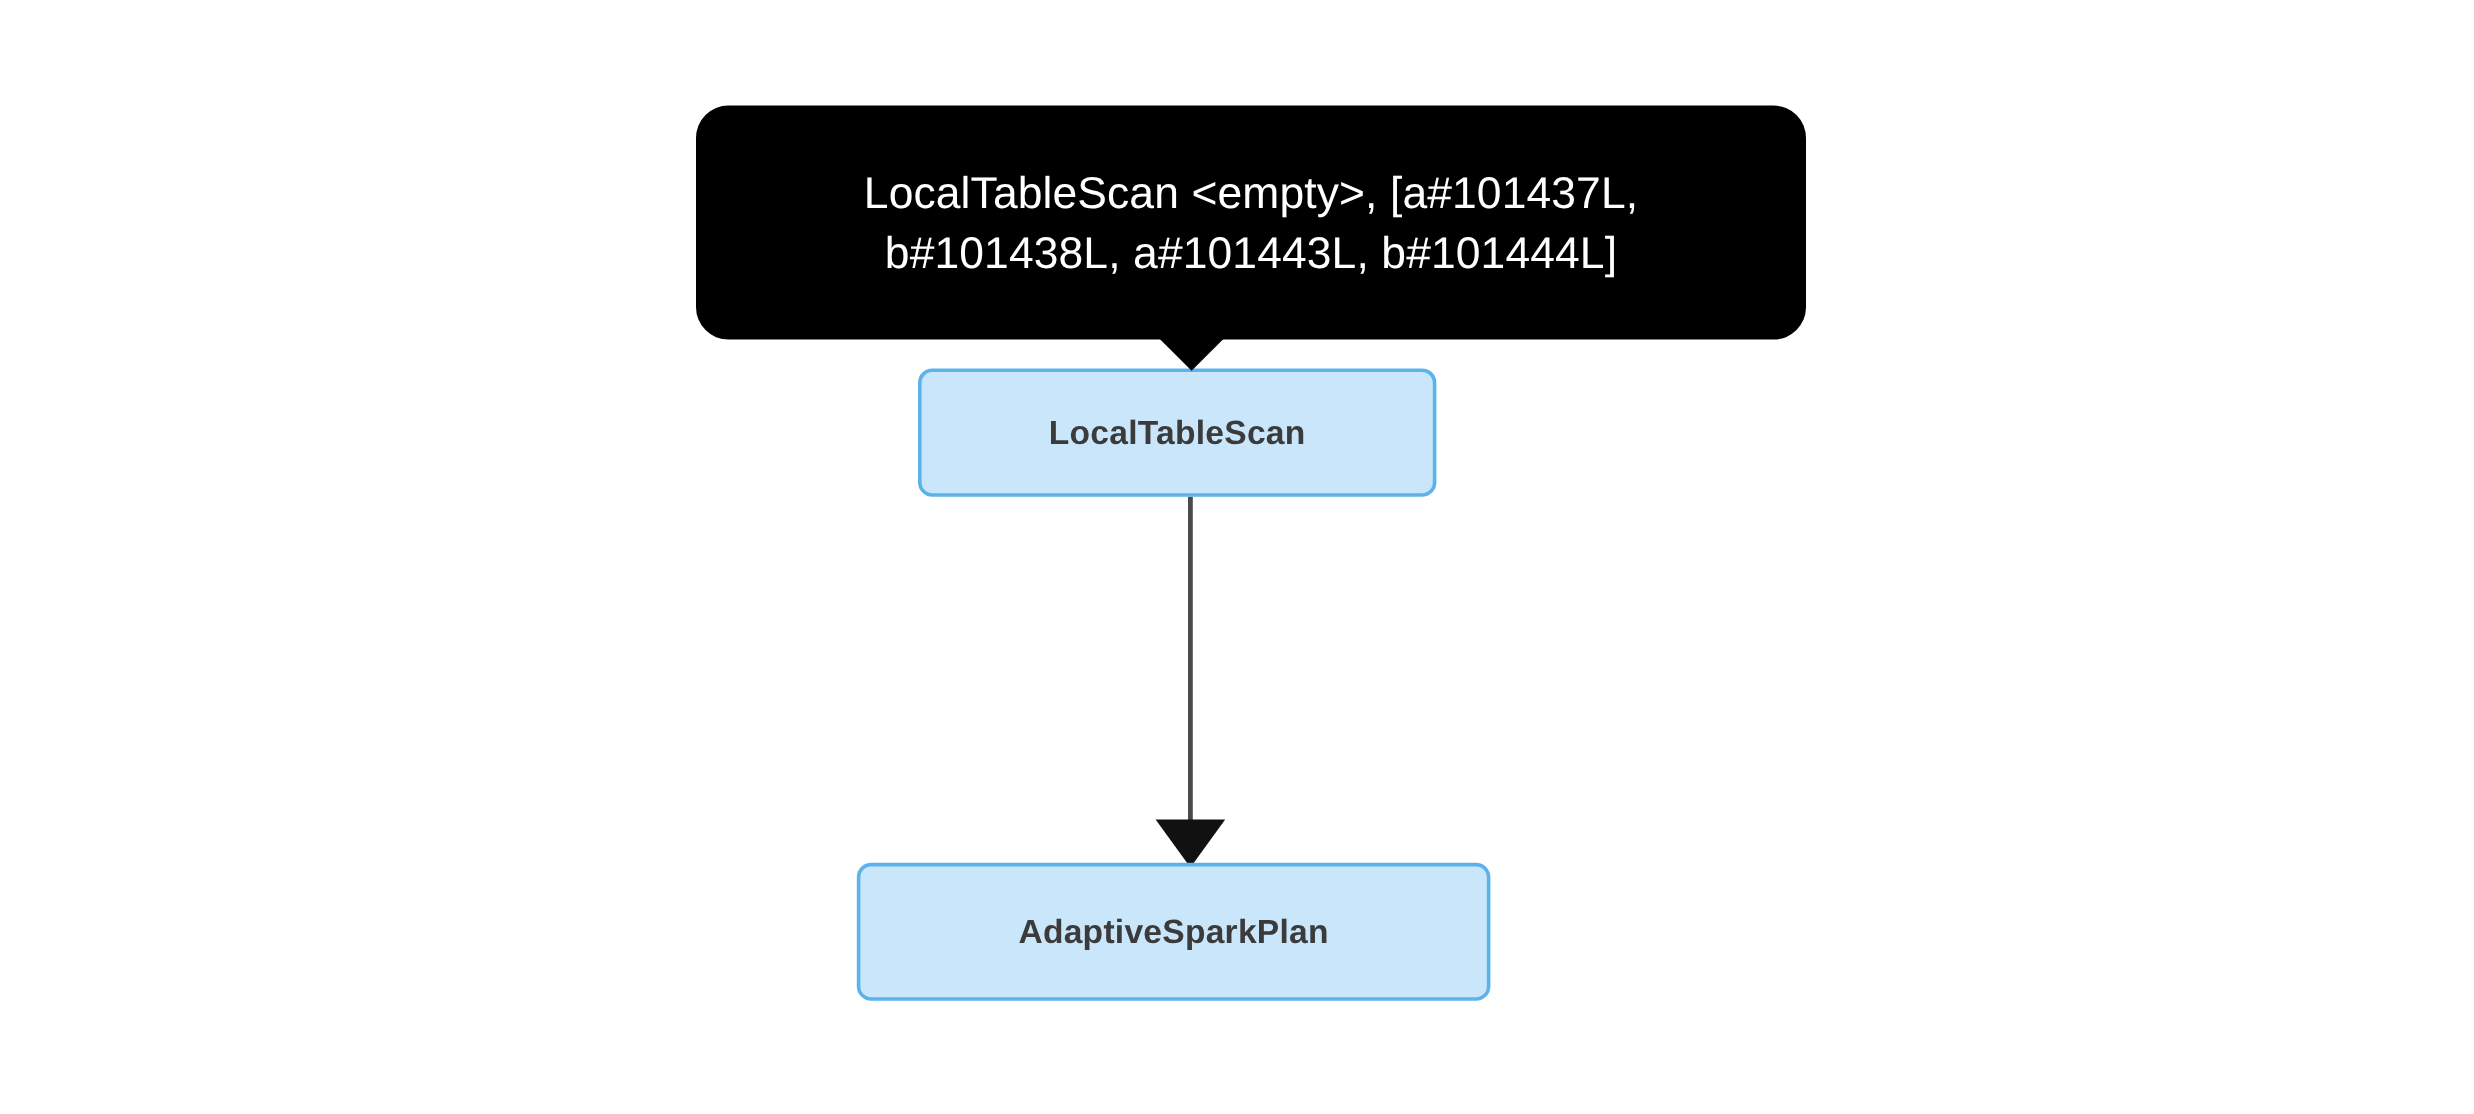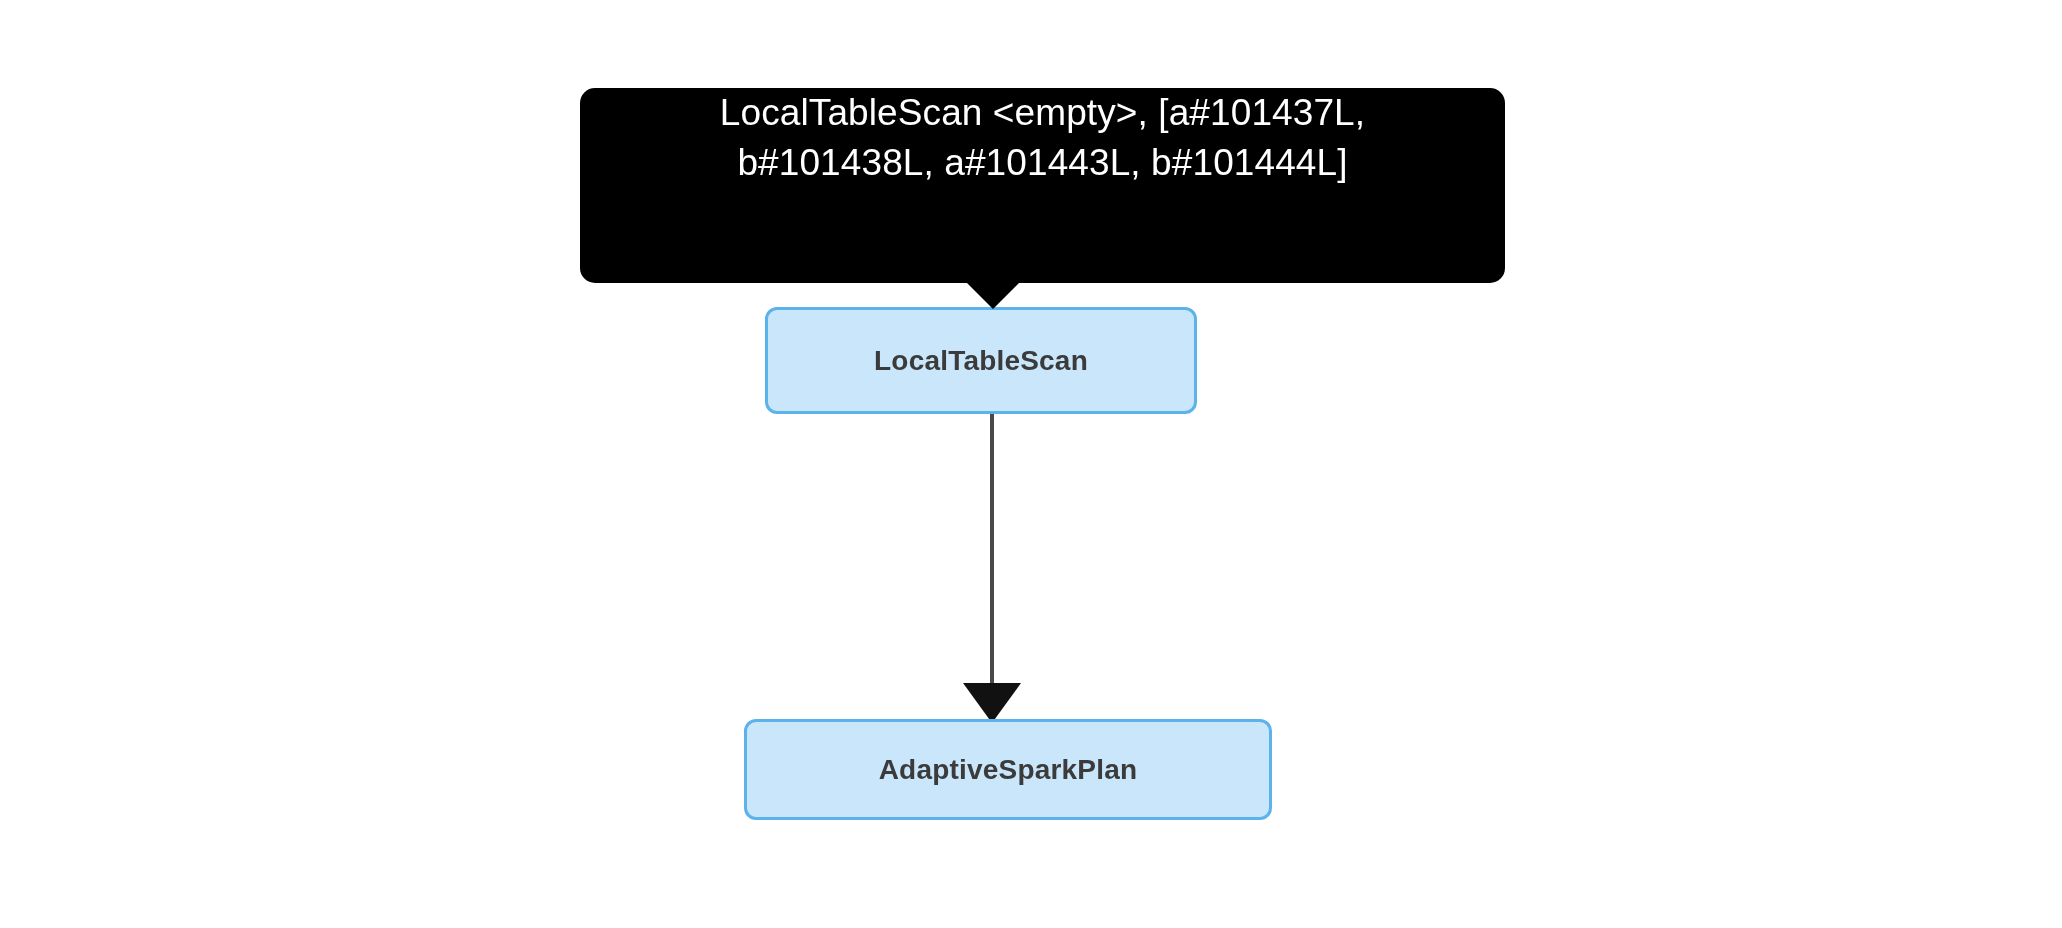--- a/index.html
+++ b/index.html
@@ -33,24 +33,24 @@
   }
 
   
   .tooltip {
     position: absolute;
     left: 580px;
     top: 88px;
     width: 925px;
     height: 195px;
     background: #000000;
-    border-radius: 15px;
+    border-radius: 27px;
     box-sizing: border-box;
     display: flex;
-    align-items: flex-start;
+    align-items: center;
     justify-content: center;
     z-index: 5;
   }
   .tooltip-text {
     color: #ffffff;
     font-family: "Liberation Sans", sans-serif;
     font-size: 37px;
     font-weight: 400;
     line-height: 1.35;
     text-align: center;
@@ -91,24 +91,24 @@
     white-space: nowrap;
   }
 
   #node-localtablescan {
     left: 765px;
     top: 307px;
     width: 432px;
     height: 107px;
   }
   #node-adaptivesparkplan {
-    left: 744px;
+    left: 714px;
     top: 719px;
     width: 528px;
-    height: 101px;
+    height: 115px;
   }
 </style>
 </head>
 <body>
 
 <div id="stage">
 
   <svg id="edge-layer" viewBox="0 0 2062 928" width="2062" height="928" xmlns="http://www.w3.org/2000/svg">
     <g>
       <line x1="992" y1="414" x2="992" y2="690" stroke="#4a4a4a" stroke-width="4"></line>

